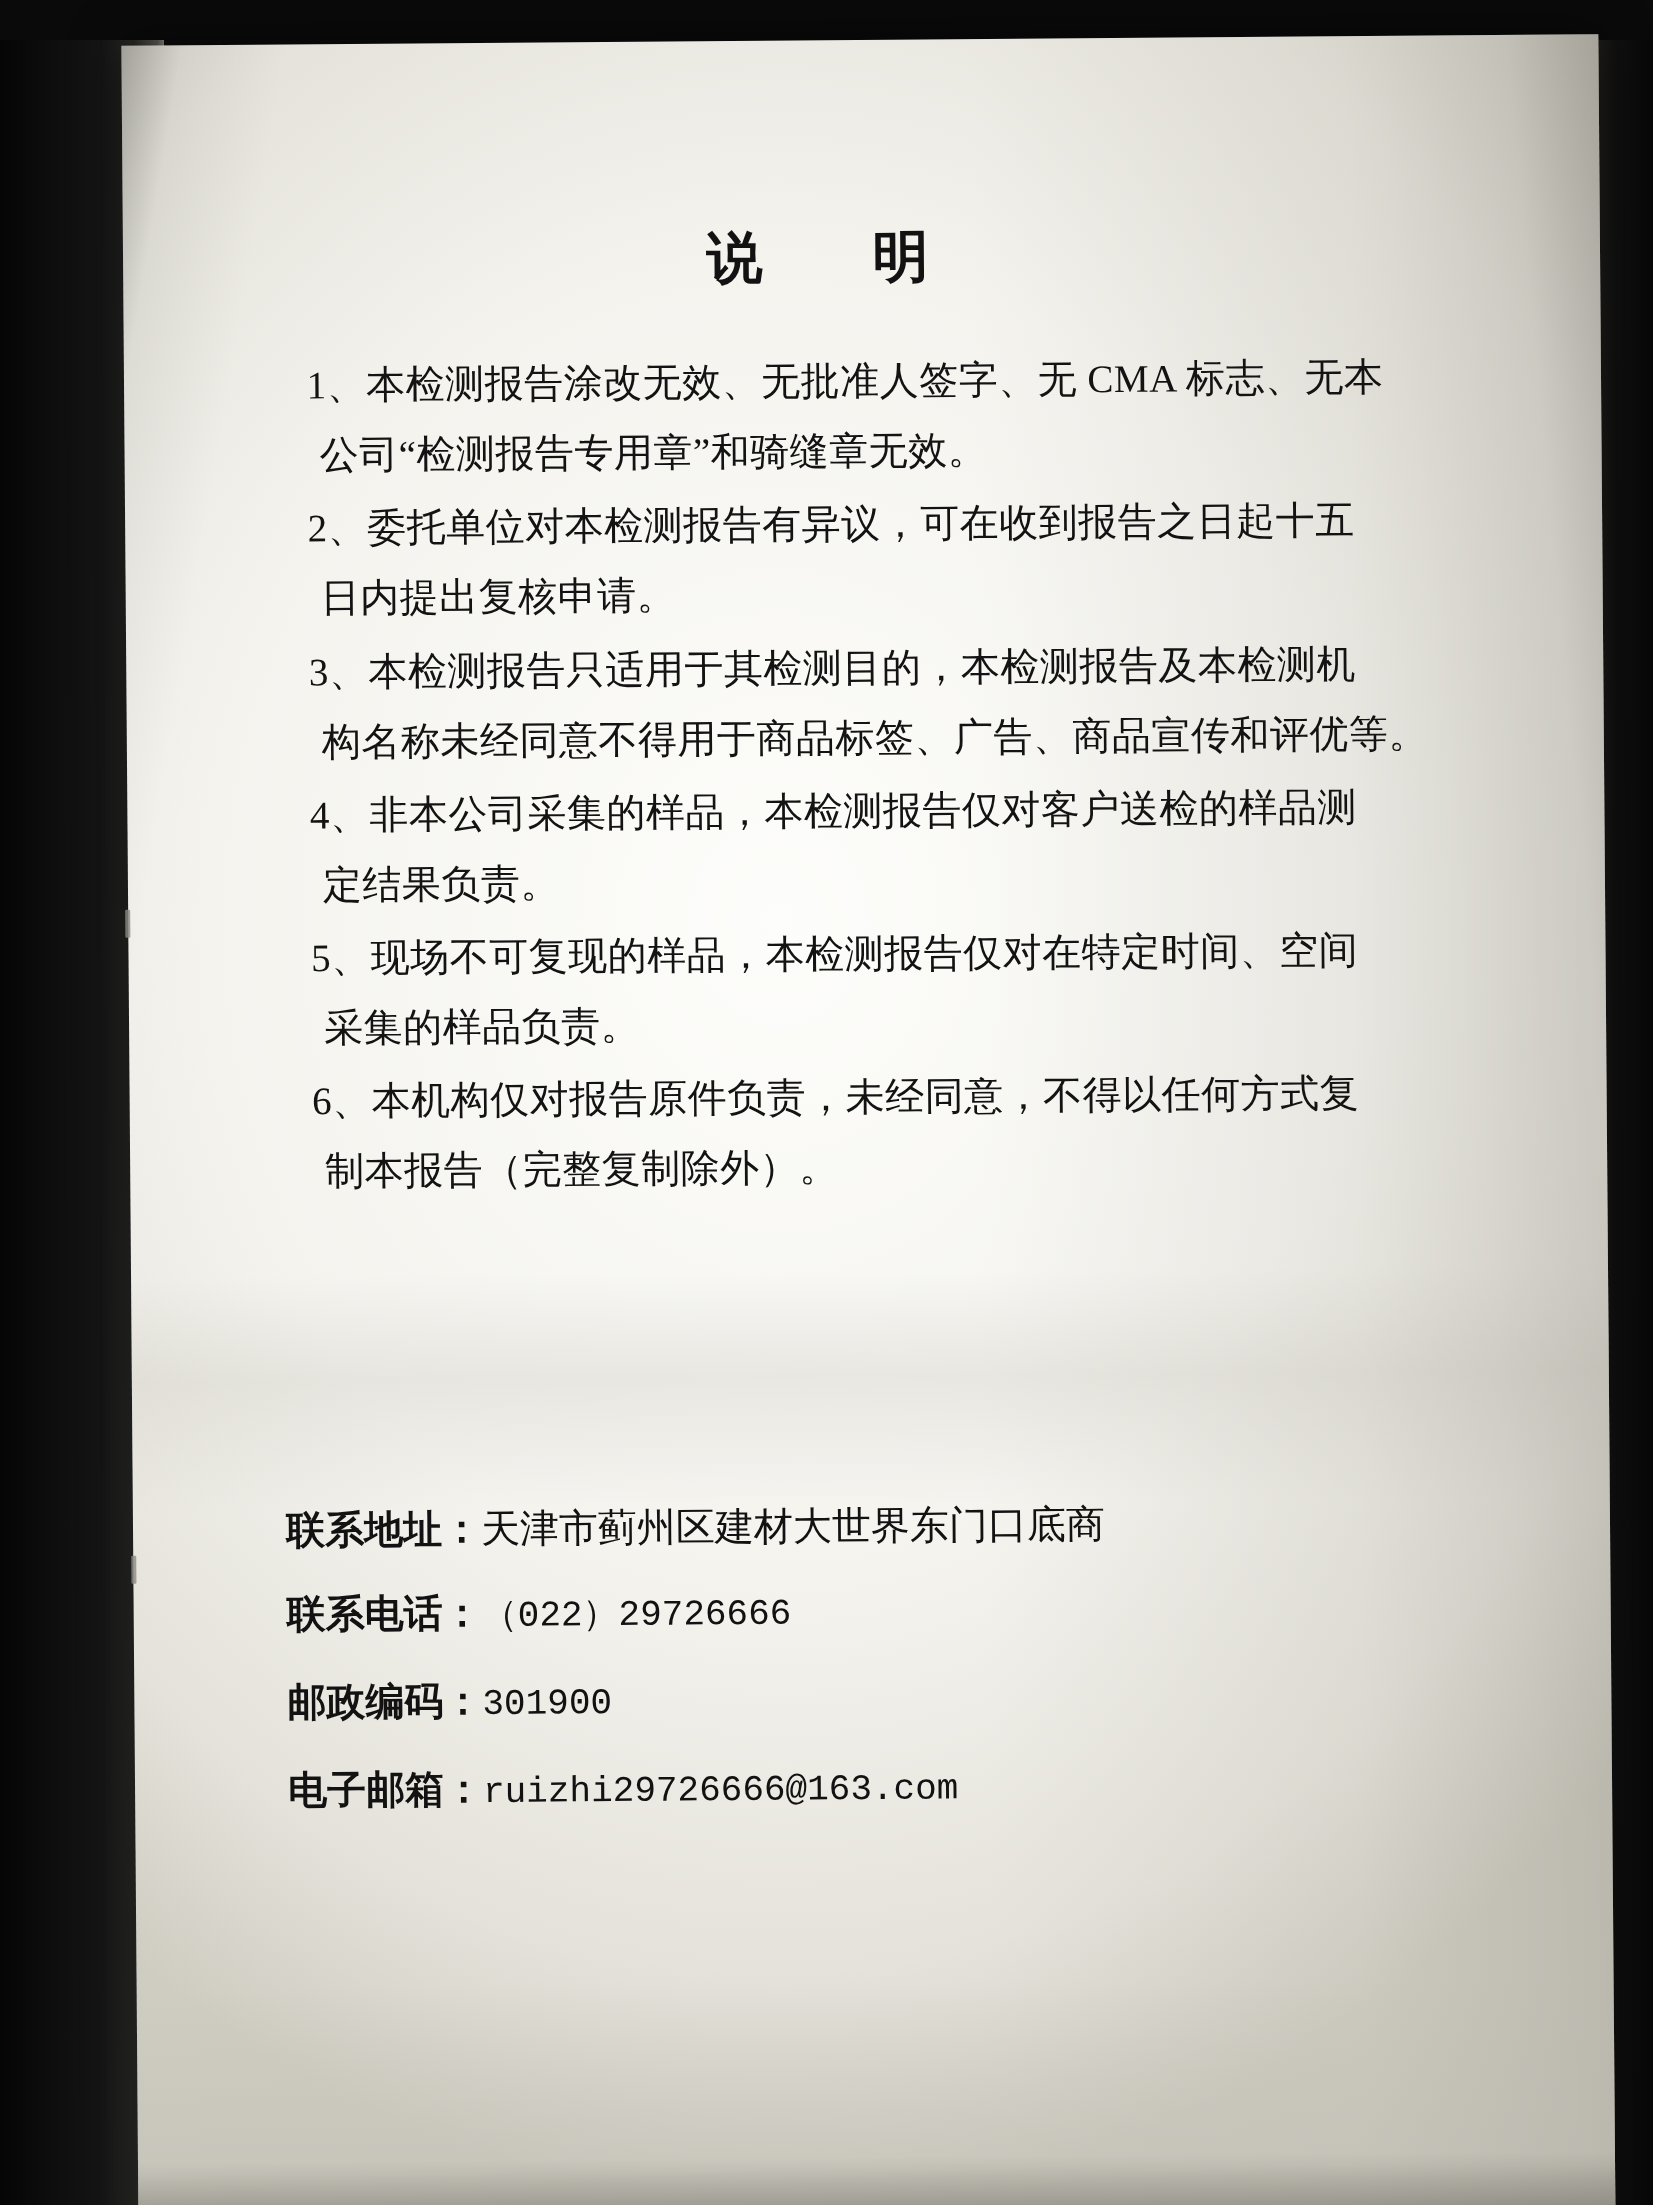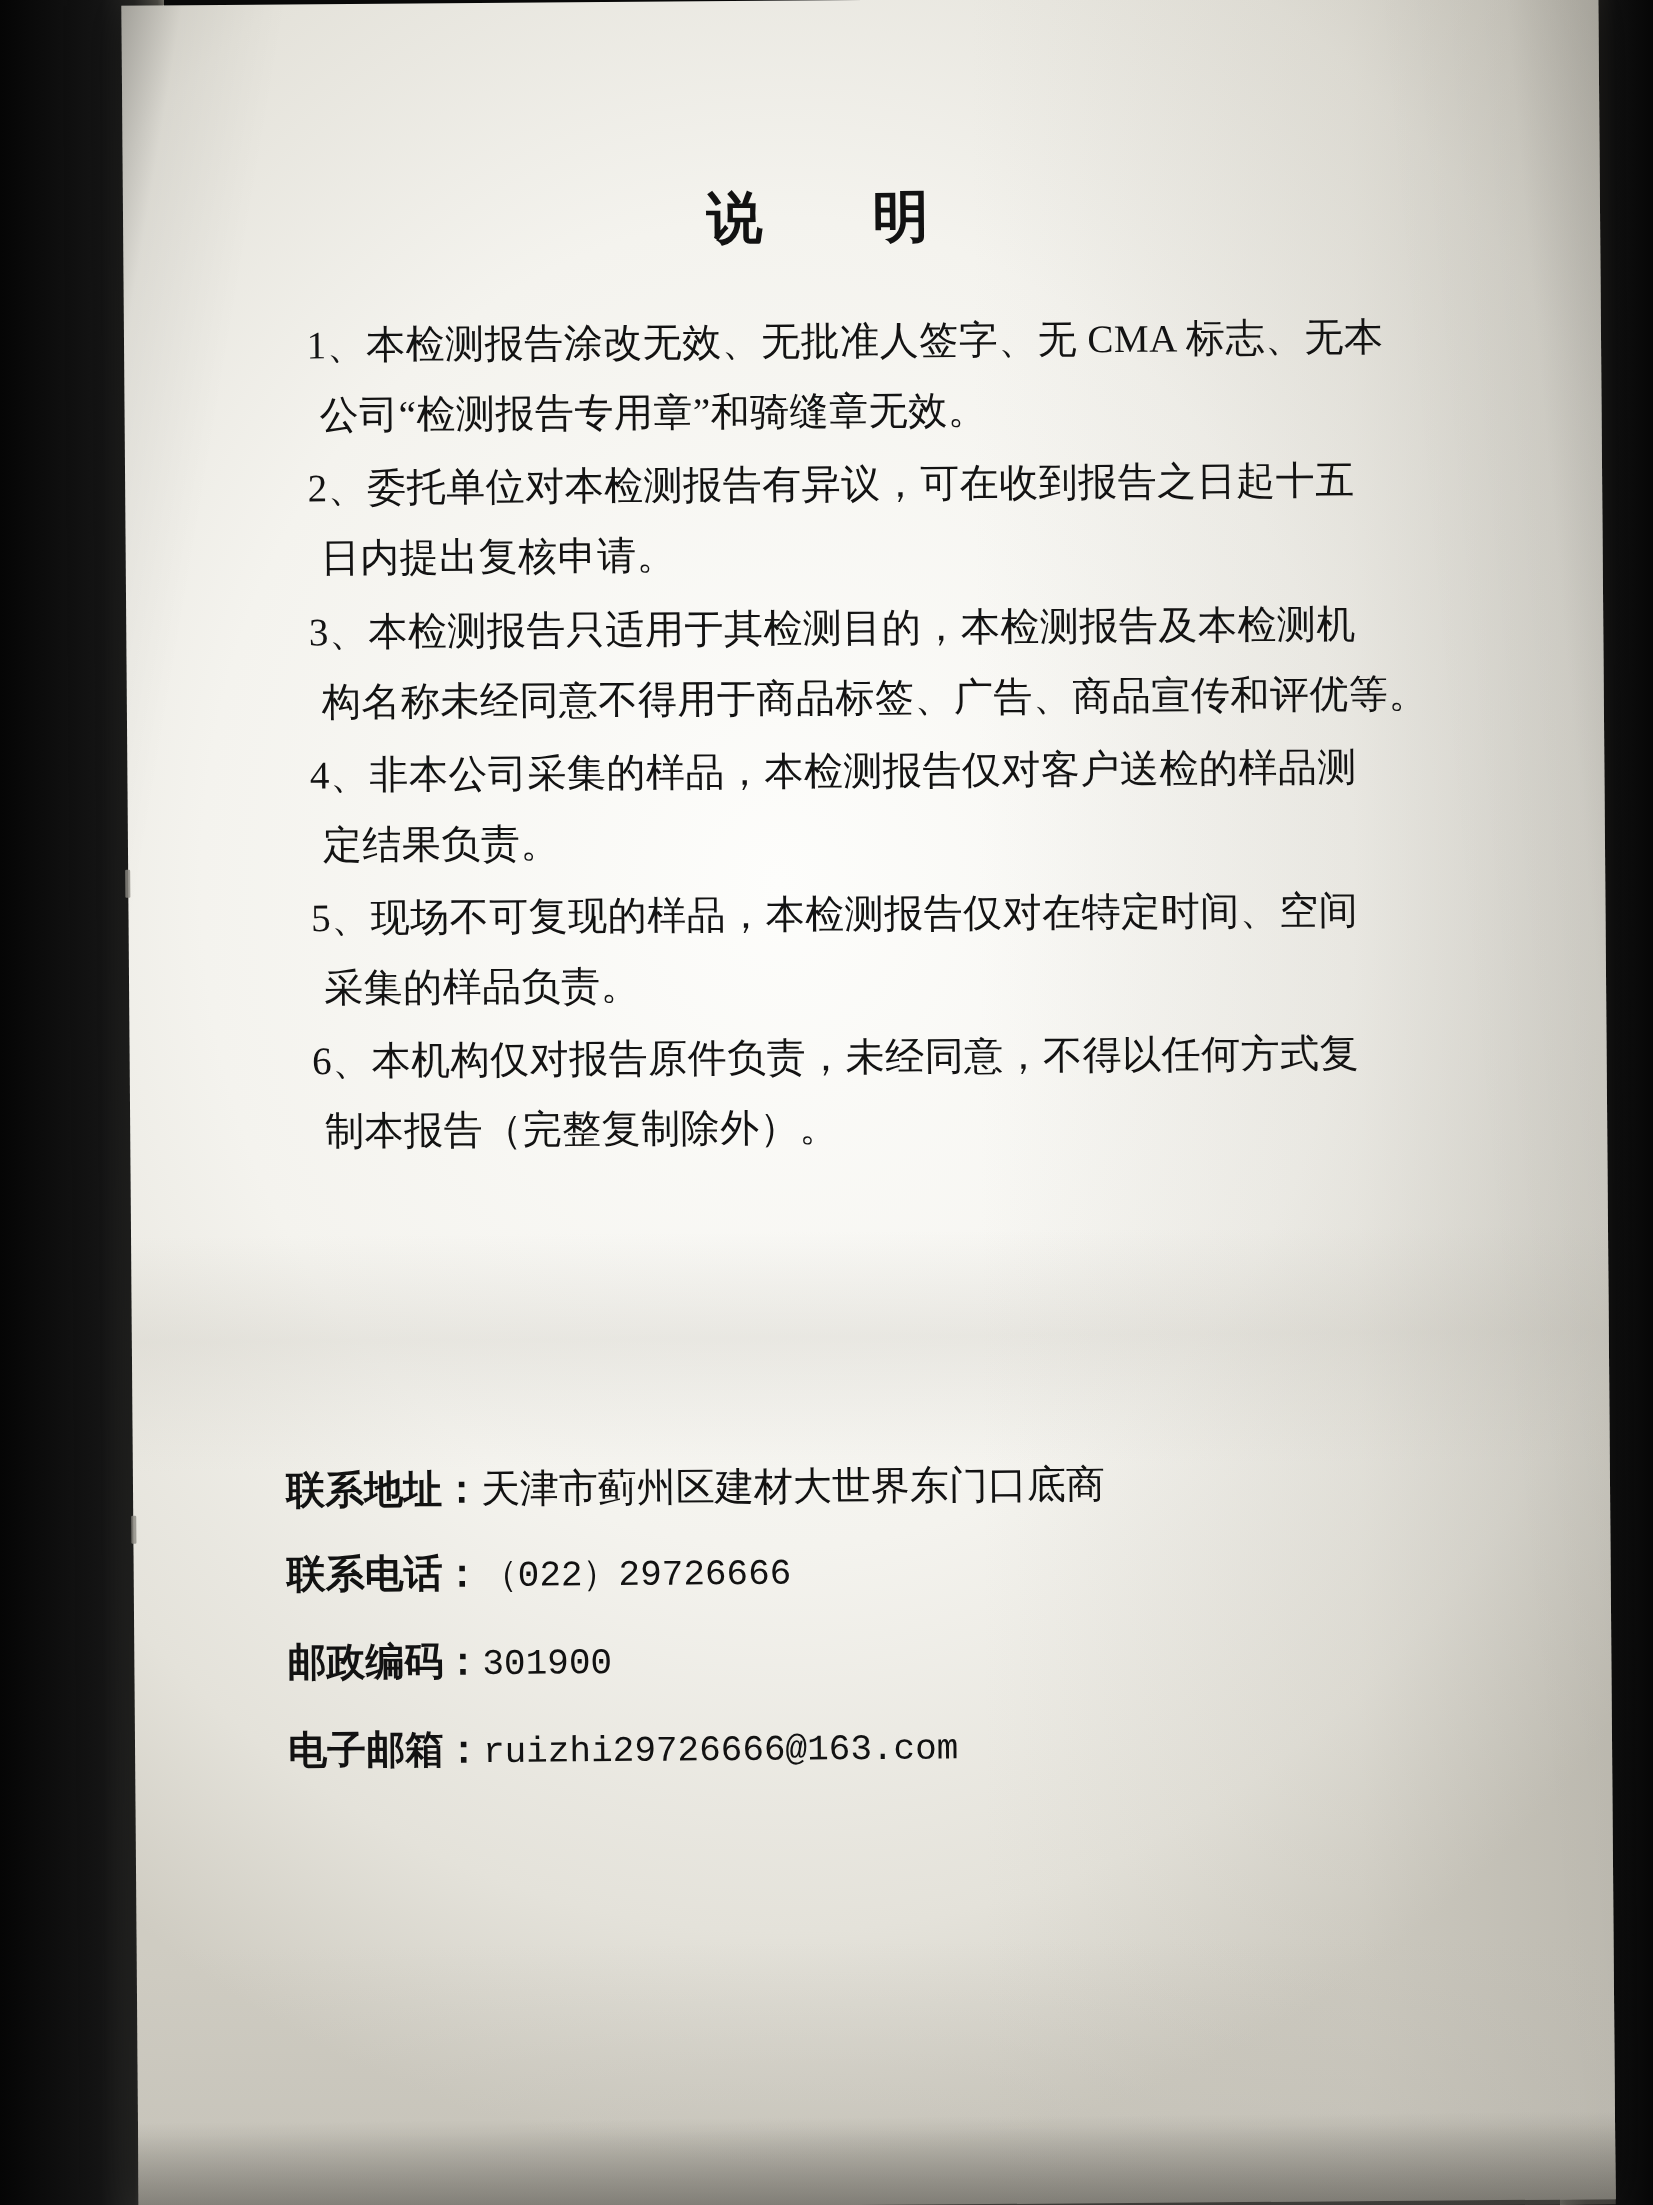--- a/index.html
+++ b/index.html
@@ -14,20 +14,21 @@
     overflow: hidden;
     font-family: "Liberation Serif", "DejaVu Serif", serif;
   }
 
   
   #photo {
     position: absolute;
     inset: 0;
     background:
       radial-gradient(ellipse 60% 50% at 10% 50%, #1b1b1b 0%, #0c0c0c 100%);
+    margin-top: 40px;
   }
 
   
   #spine {
     position: absolute;
     left: 0;
     top: 0;
     width: 164px;
     height: 2205px;
     background: linear-gradient(90deg,

